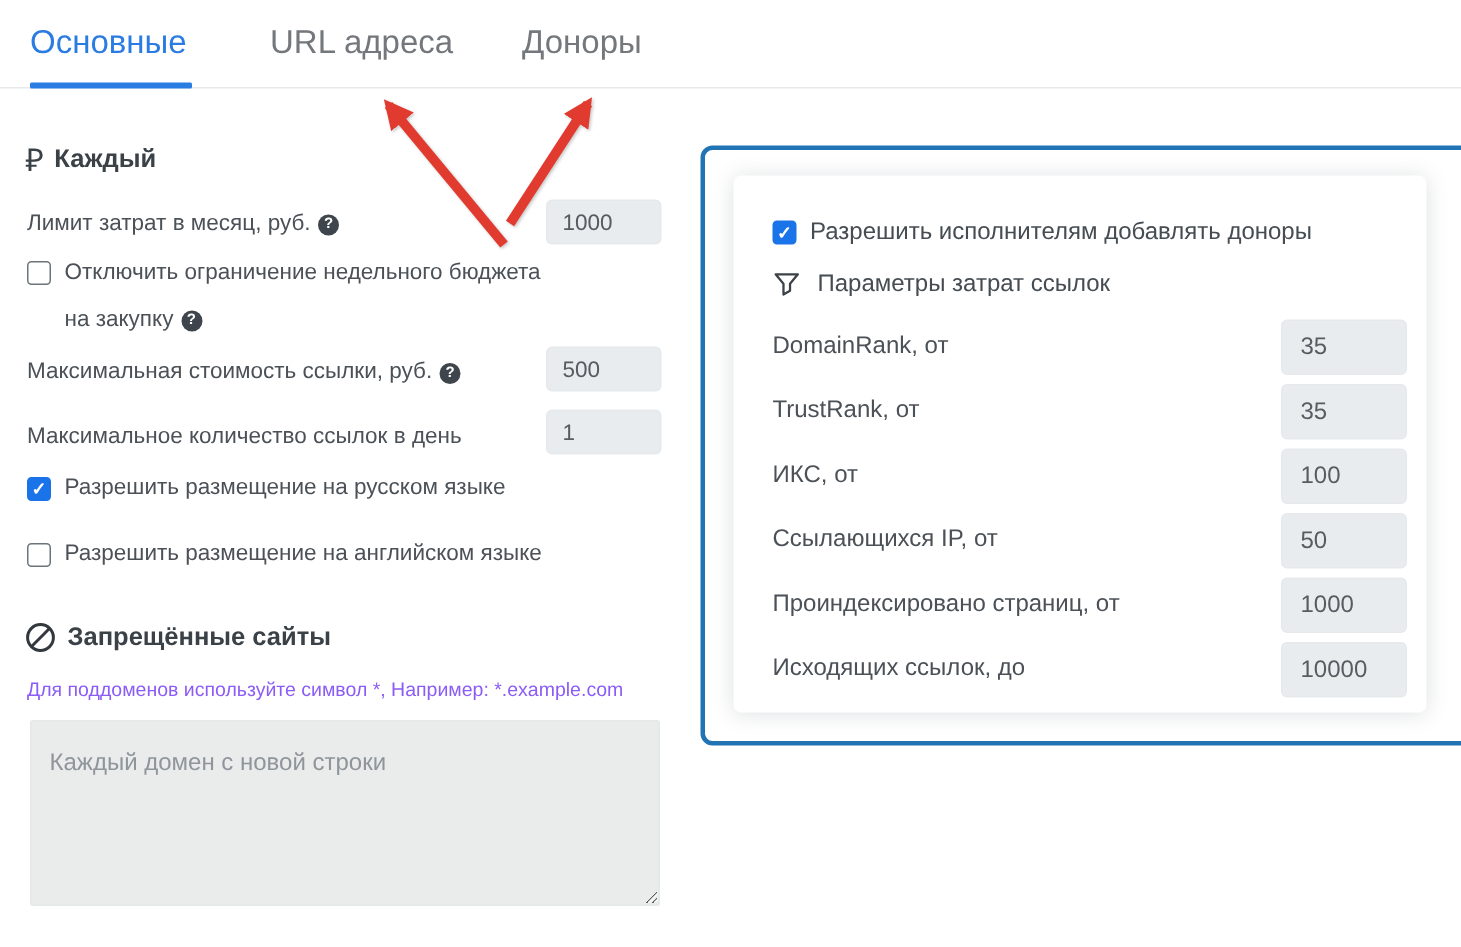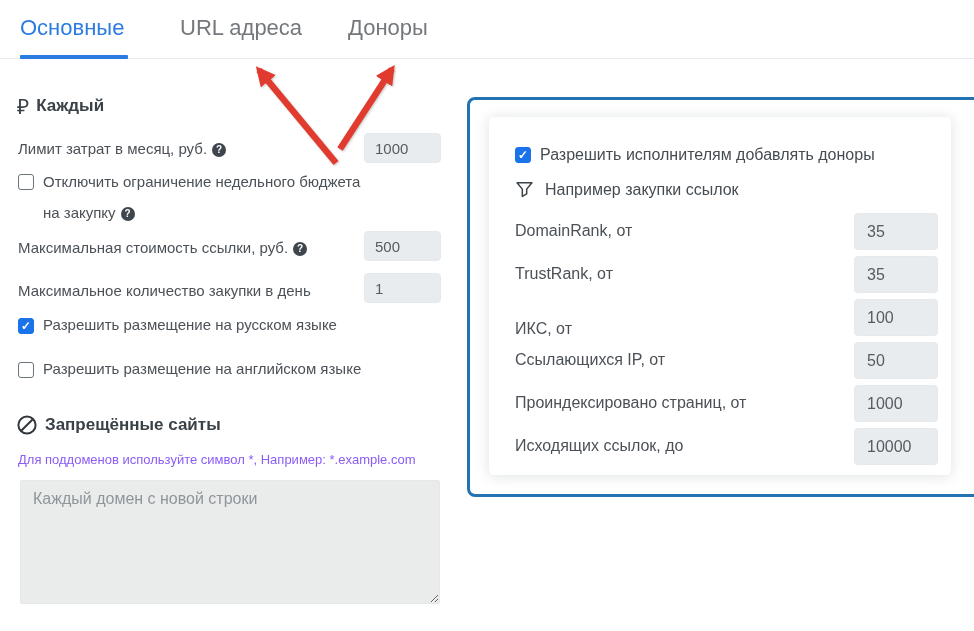--- a/index.html
+++ b/index.html
@@ -35,21 +35,21 @@
   .cb[data-checked="true"]{background:var(--checkbox,#1a73e8);border-color:var(--checkbox,#1a73e8);}
   .cb[data-checked="true"]::after{content:"✓";color:#fff;font-size:12px;font-weight:700;line-height:1;}
 
   .qicon{display:inline-block;width:14px;height:14px;border-radius:50%;background:#3e454c;
          color:#fff;font-size:10px;font-weight:700;text-align:center;line-height:14px;
          margin-left:5px;vertical-align:1px;cursor:pointer;}
 
   .hint{position:absolute;font-size:13px;color:#8b5cf6;white-space:nowrap;}
   textarea.banned{position:absolute;left:20px;top:480px;width:420px;height:124px;
         box-sizing:border-box;background:#e9eceb;border:1px solid #e4e8e9;border-radius:2px;
-        padding:9px 12px;font:16px "Liberation Sans",sans-serif;color:#495057;resize:both;}
+        padding:19px 12px;font:16px "Liberation Sans",sans-serif;color:#495057;resize:both;}
   textarea.banned::placeholder{color:#8f959b;}
 
   
   .panel{position:absolute;left:467px;top:97px;width:593px;height:400px;
          border:3px solid var(--panel-border,#2173b4);border-radius:8px;
          box-sizing:border-box;background:#fff;}
   .card{position:absolute;left:19px;top:17px;width:462px;height:358px;background:#fff;
         border-radius:5px;box-shadow:0 1px 14px rgba(90,100,110,.20);}
   .card .cb-row{font-size:16px;color:#454c52;line-height:20px;}
   .params-title{position:absolute;left:26px;top:63px;display:flex;align-items:center;gap:11px;
@@ -94,21 +94,21 @@
     <span>
       <span>Отключить ограничение недельного бюджета на закупку</span><span class="qicon">?</span>
     </span>
   </div>
 
   <div class="label" style="left:18px;top:239px">
     <span>Максимальная стоимость ссылки, руб.</span><span class="qicon">?</span>
   </div>
   <input class="field-input" style="left: 364px; top: 231px;" value="500">
 
-  <div class="label" style="left:18px;top:282px">Максимальное количество закупки в день</div>
+  <div class="label" style="left:18px;top:282px">Максимальное количество ссылок в день</div>
   <input class="field-input" style="left: 364px; top: 273px;" value="1">
 
   <div class="cb-row tight" style="left:18px;top:316px">
     <span class="cb" data-checked="true"></span>
     <span>Разрешить размещение на русском языке</span>
   </div>
   <div class="cb-row tight" style="left:18px;top:360px">
     <span class="cb" data-checked="false"></span>
     <span>Разрешить размещение на английском языке</span>
   </div>
@@ -128,30 +128,30 @@
 
       <div class="cb-row" style="left:26px;top:28px">
         <span class="cb" data-checked="true"></span>
         <span>Разрешить исполнителям добавлять доноры</span>
       </div>
 
       <div class="params-title">
         <svg class="icon-svg" width="19" height="19" viewBox="0 0 20 20">
           <path d="M2.2 3 H17.8 L12.3 9.6 V14.6 L7.7 17.2 V9.6 Z" fill="none" stroke="#3b4248" stroke-width="1.6" stroke-linejoin="round"></path>
         </svg>
-        <span>Например закупки ссылок</span>
+        <span>Параметры затрат ссылок</span>
       </div>
 
       <div class="prow-label" style="top:105px">DomainRank, от</div>
       <input class="prow-input" style="top: 96px;" value="35">
 
       <div class="prow-label" style="top:148px">TrustRank, от</div>
       <input class="prow-input" style="top: 139px;" value="35">
 
-      <div class="prow-label" style="top:203px">ИКС, от</div>
+      <div class="prow-label" style="top:191px">ИКС, от</div>
       <input class="prow-input" style="top: 182px;" value="100">
 
       <div class="prow-label" style="top:234px">Ссылающихся IP, от</div>
       <input class="prow-input" style="top: 225px;" value="50">
 
       <div class="prow-label" style="top:277px">Проиндексировано страниц, от</div>
       <input class="prow-input" style="top: 268px;" value="1000">
 
       <div class="prow-label" style="top:320px">Исходящих ссылок, до</div>
       <input class="prow-input" style="top: 311px;" value="10000">

